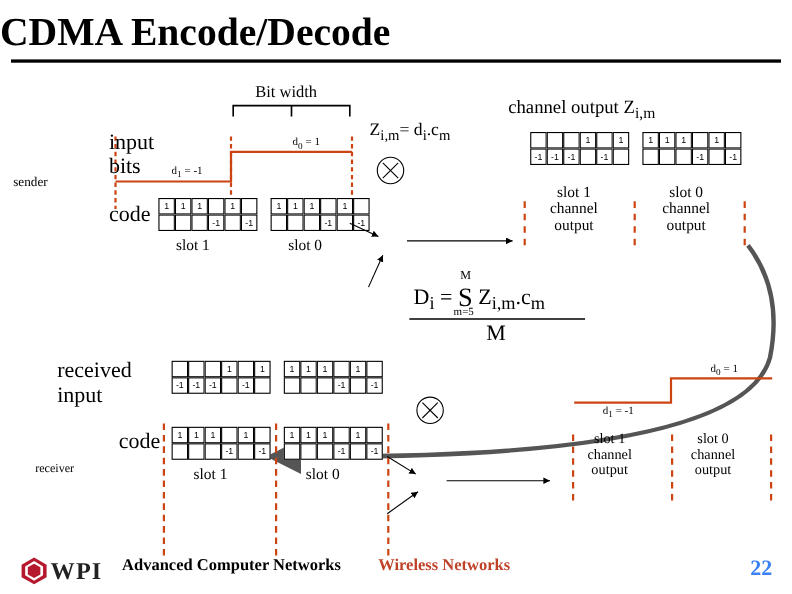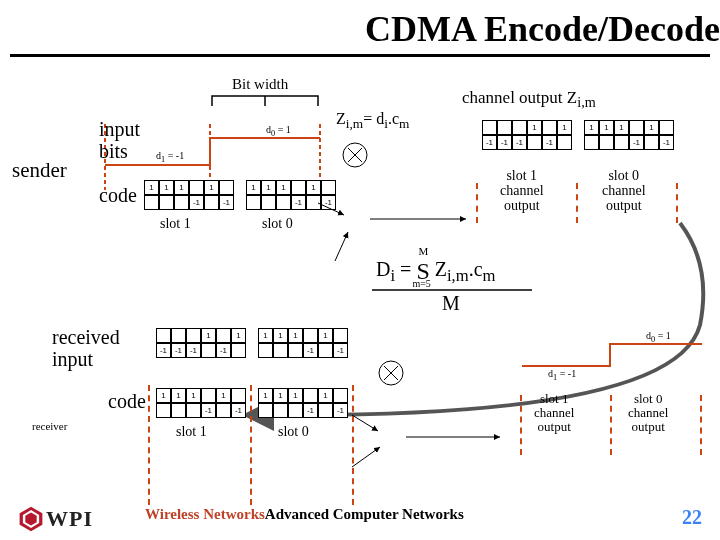--- a/index.html
+++ b/index.html
@@ -1,16 +1,16 @@
 <!DOCTYPE html>
 <html><head>
 <meta charset="utf-8">
 <style>
   body{margin:0;width:720px;height:540px;background:#fff;font-family:Arial,sans-serif;overflow:hidden;position:relative}
-  .title{font-family:'Comic Sans MS',cursive;font-size:36px;font-weight:bold;text-align:right;padding:8px 0 4px}
+  .title{font-family:'Comic Sans MS',cursive;font-size:36px;font-weight:bold;text-align:left;padding:8px 0 4px}
   .hr{height:3px;background:#000;margin:0 10px 8px}
   
   .chipbox{position:absolute;display:flex}
   .cell{width:13px;height:13px;border:1px solid #000;font-size:8px;text-align:center;line-height:13px;background:#fff}
   
   .vdash{position:absolute;border-left:2px dashed #c41;height:56px}
   .vdash.short{height:40px}
   
   .lbl{position:absolute;font-size:14px;font-family:'Comic Sans MS',cursive}
   .serif{font-family:'Times New Roman',serif}
@@ -33,21 +33,21 @@
 <div class="title">CDMA Encode/Decode</div>
 <div class="hr"></div>
 
 <div class="t serif" style="left:232px;top:76px;font-size:15px">Bit width</div>
 <div class="t" style="left:210px;top:94px">
 <svg width="110" height="14">
       <path d="M2 12 L2 2 L108 2 L108 12 M55 2 L55 12" stroke="#000" fill="none" stroke-width="1.5"></path>
     </svg>
 </div>
 
-<div class="lbl" style="left:12px;top:158px;font-size:21px">sender</div>
+<div class="lbl" style="left:12px;top:158px;font-size:12px">sender</div>
 
 <div class="t" style="left:100px;top:120px">
   <svg width="230" height="80">
     <line x1="5" y1="4" x2="5" y2="70" stroke="#c41" stroke-dasharray="4,3" stroke-width="2"></line>
     <line x1="110" y1="4" x2="110" y2="70" stroke="#c41" stroke-dasharray="4,3" stroke-width="2"></line>
     <line x1="220" y1="4" x2="220" y2="70" stroke="#c41" stroke-dasharray="4,3" stroke-width="2"></line>
 
     <path d="M5 45 L110 45 L110 18 L220 18" stroke="#c41" stroke-width="2" fill="none"></path>
   </svg>
 </div>
@@ -331,16 +331,16 @@
 
 <div class="footer">
   <div class="logo">
     <svg viewBox="0 0 32 32">
       <polygon points="16,1 30,9 30,23 16,31 2,23 2,9" fill="#b6192e"></polygon>
       <polygon points="16,5 26,11 26,21 16,27 6,21 6,11" fill="#fff"></polygon>
       <polygon points="16,8 23,12 23,20 16,24 9,20 9,12" fill="#b6192e"></polygon>
     </svg>
     <span class="logo-txt">WPI</span>
   </div>
+  <span class="foot">Advanced Computer Networks</span>
   <span class="foot red" style="margin-left:34px">Wireless Networks</span>
-  <span class="foot">Advanced Computer Networks</span>
   <span class="pgnum">22</span>
 </div>
 
 </body></html>

